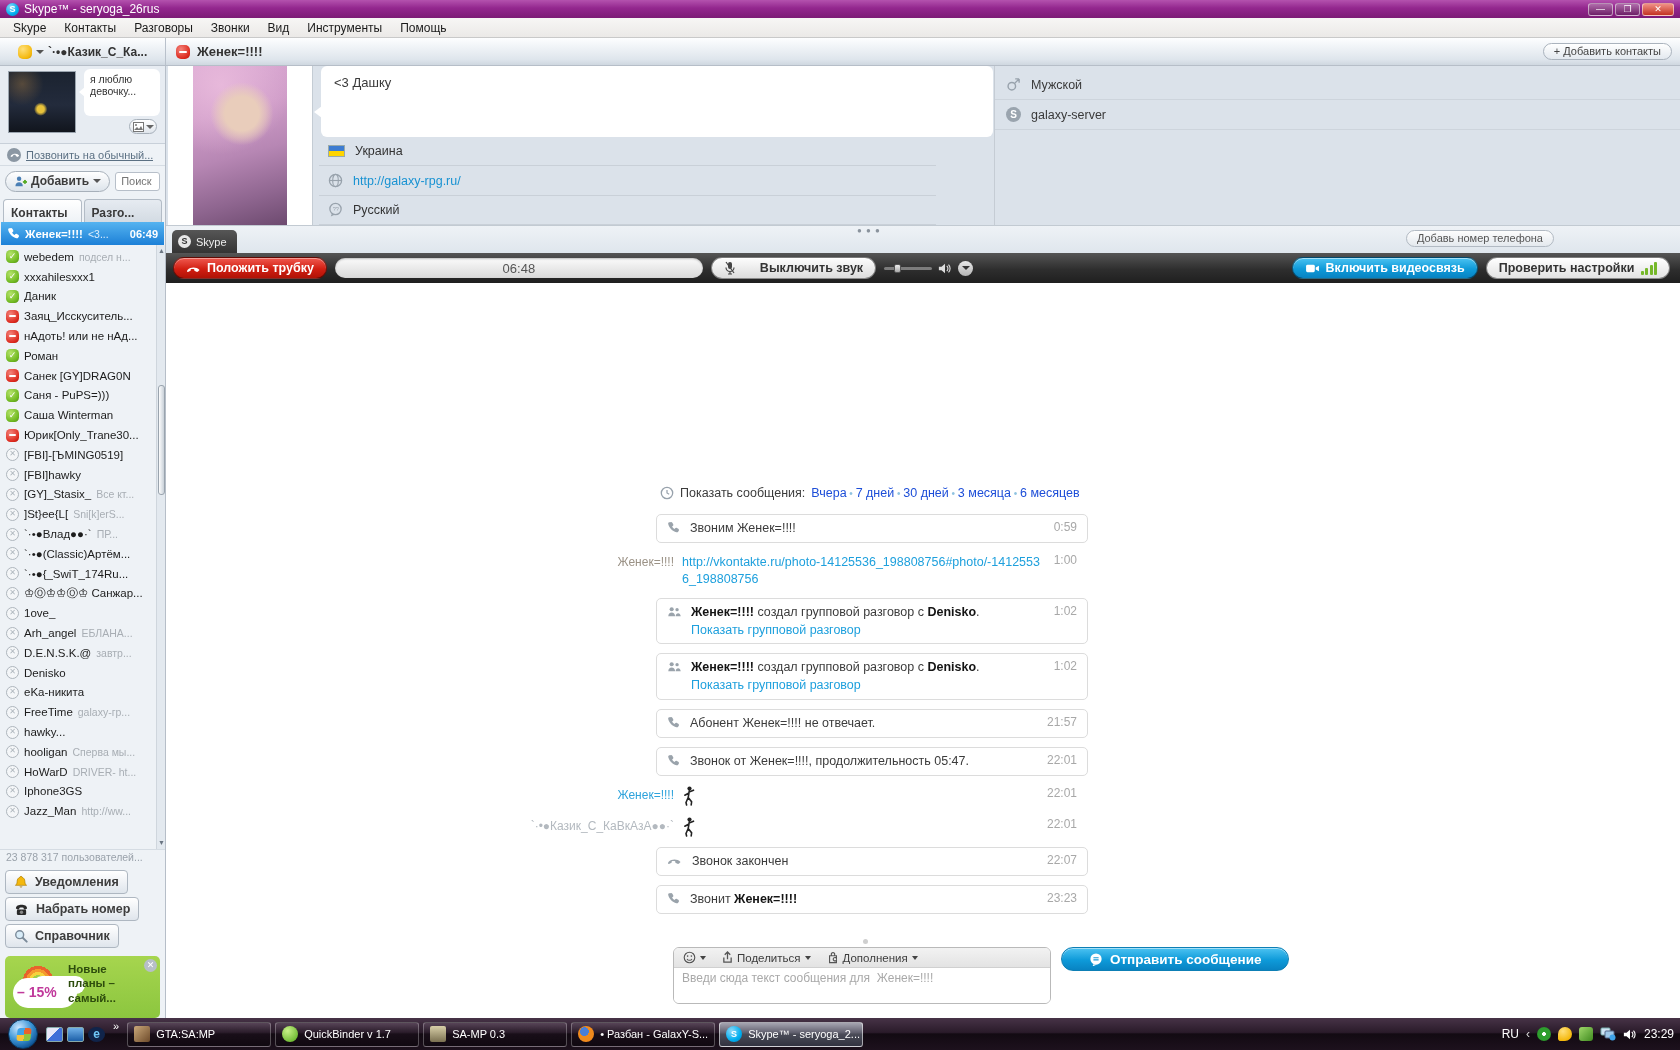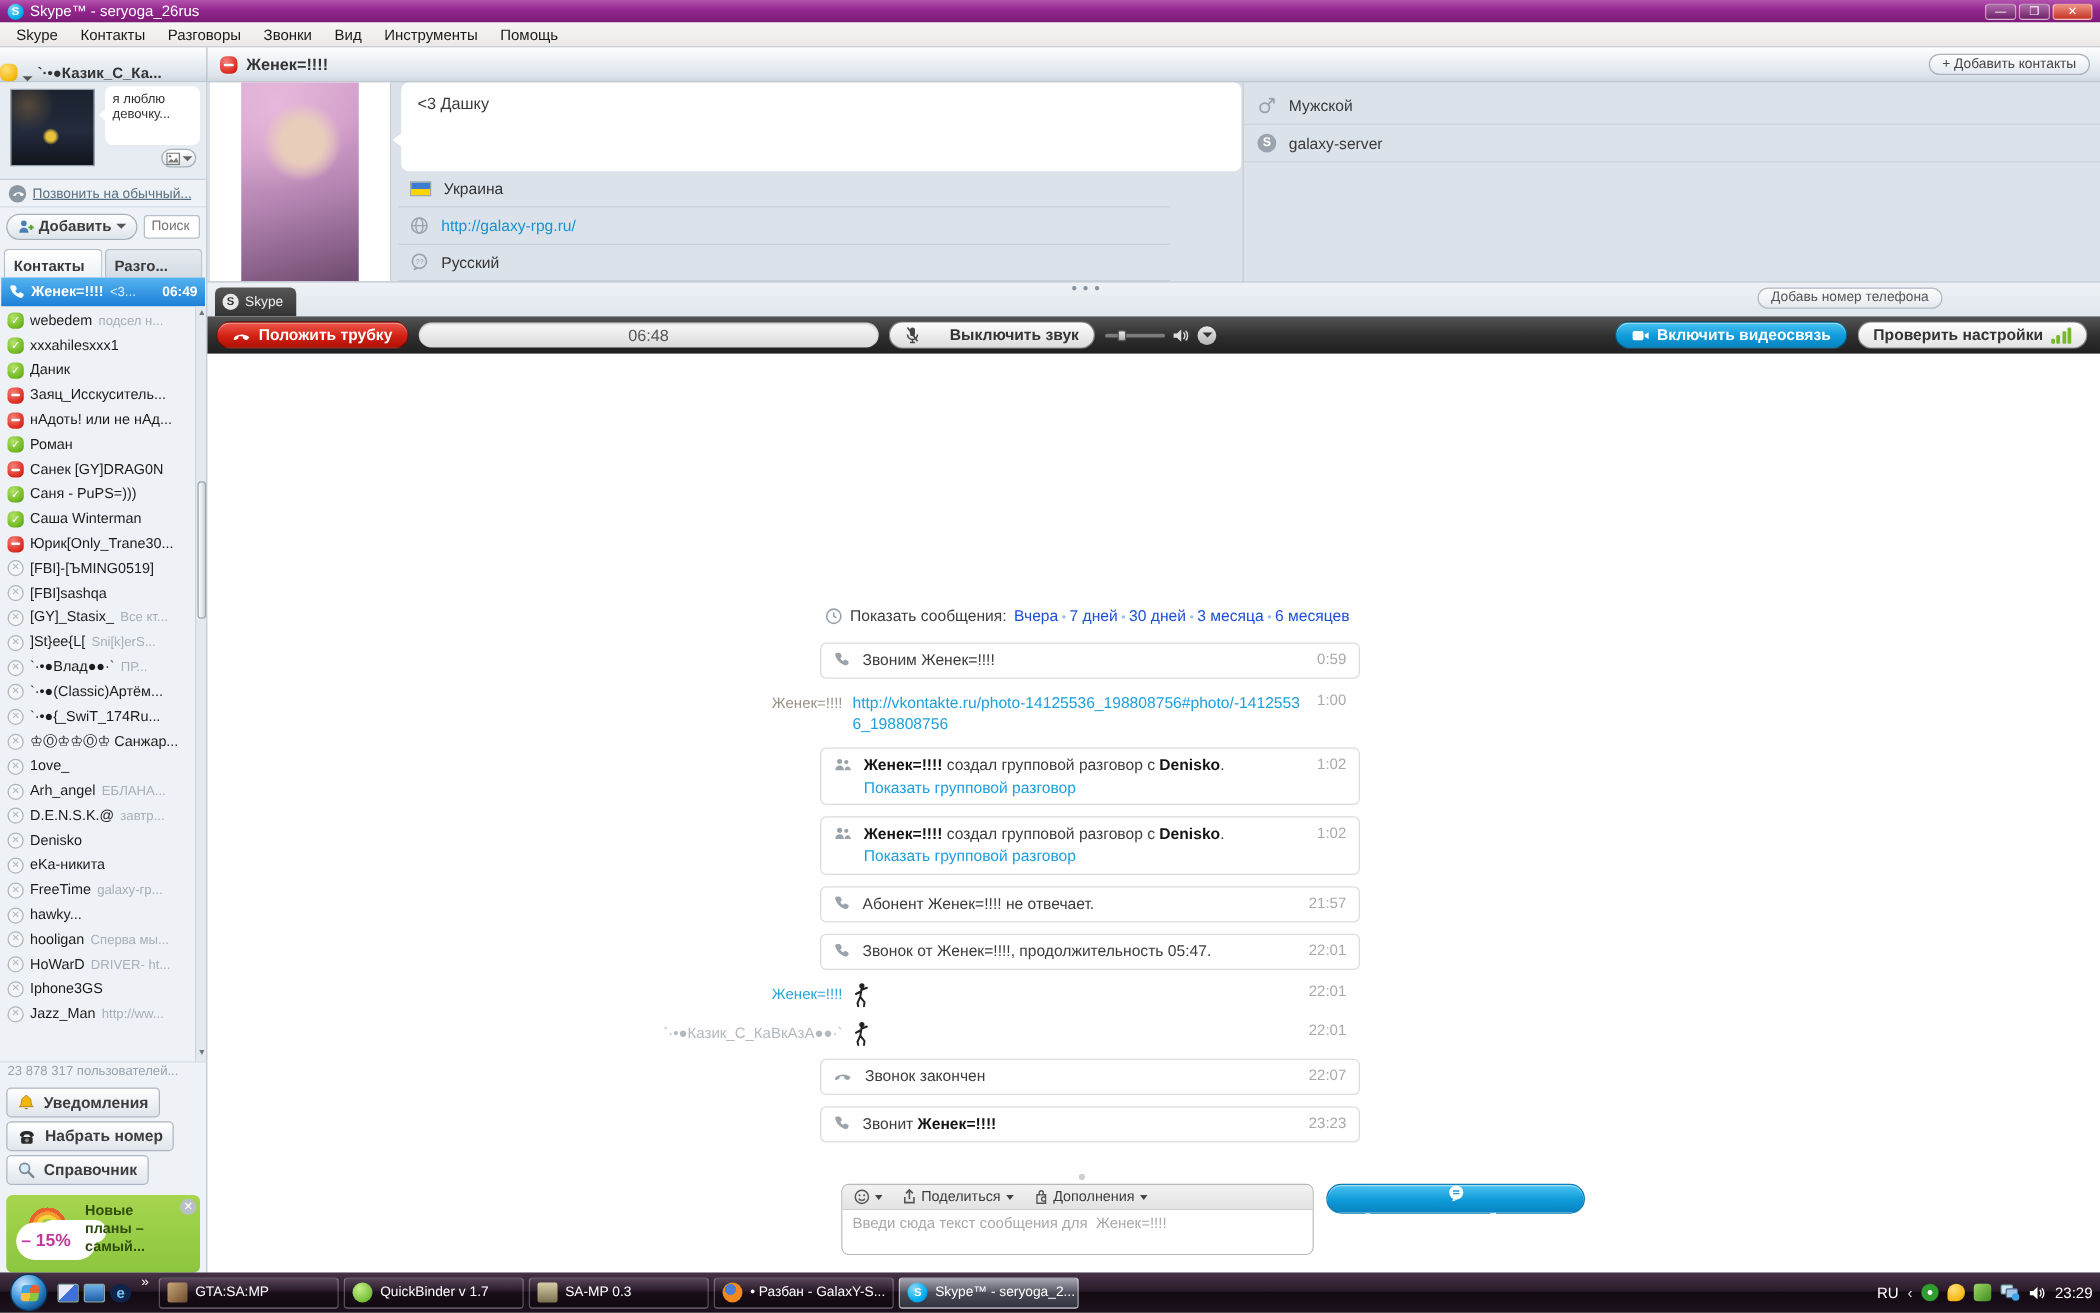--- a/index.html
+++ b/index.html
@@ -14,21 +14,21 @@
   #win-controls { margin-left:auto; display:flex; gap:2px; }
   .wbtn { width:25px; height:13px; border-radius:3px; border:1px solid rgba(255,255,255,.5); background:linear-gradient(180deg,#b06cab,#6d2067); color:#fff; font-size:9px; line-height:11px; text-align:center; }
   .wbtn.close { background:linear-gradient(180deg,#f09086,#c33322); width:32px; }
 
   #menubar { position:absolute; top:18px; left:0; right:0; height:20px; background:linear-gradient(180deg,#f7f6f5,#ebe9e7); border-bottom:1px solid #c9c9c9; display:flex; align-items:center; padding-left:4px; }
   .menu-item { font-size:12px; color:#1a1a1a; padding:2px 9px; }
 
   
   #headerstrip { position:absolute; top:38px; left:0; right:0; height:28px;
     background:linear-gradient(180deg,#fdfeff,#dee5ec 80%,#cfd7e0); border-bottom:1px solid #b6bec8; display:flex; }
-  #self-header { width:166px; border-right:1px solid #b9c1cb; display:flex; align-items:flex-end; padding:0 0; gap:4px; }
+  #self-header { width:166px; border-right:1px solid #b9c1cb; display:flex; align-items:center; padding:0 18px; gap:4px; }
   #peer-header { flex:1; display:flex; align-items:center; padding:0 10px; gap:7px; position:relative; }
   .sttl { font-size:12px; font-weight:bold; color:#333; white-space:nowrap; overflow:hidden; }
   .blob { width:14px; height:14px; border-radius:5px; flex:none; }
   .blob.away { background:radial-gradient(circle at 35% 30%,#ffe07a,#f4b80d 70%,#c98f00); }
   .blob.dnd  { background:radial-gradient(circle at 35% 30%,#f4827a,#dc2a1e 70%,#a81207); position:relative; }
   .blob.dnd::after { content:""; position:absolute; left:3px; right:3px; top:6px; height:2.5px; background:#fff; border-radius:1px; }
   .caret-down { width:0; height:0; border-left:4px solid transparent; border-right:4px solid transparent; border-top:4px solid #555; }
   #add-contacts-btn { position:absolute; right:8px; top:5px; height:17px; border-radius:9px; border:1px solid #aab3bd; background:linear-gradient(180deg,#fff,#e3e9ef); font-size:11px; color:#444; padding:0 10px; line-height:15px; }
 
   
@@ -138,21 +138,21 @@
   .msg.bare .author.gray { color:#b3b9bf; }
   .msg.bare .author.plain { color:#9b9286; }
   .msg.bare .msg-body { word-break:break-all; }
   #composer-handle { position:absolute; left:697px; bottom:74px; width:5px; height:5px; border-radius:50%; background:#cfcfcf; }
   #composer { position:absolute; left:507px; bottom:14px; width:378px; height:57px; border:1px solid #b9b9b9; border-radius:6px; background:#fff; overflow:hidden; }
   #composer-toolbar { height:20px; background:linear-gradient(180deg,#f2f2f2,#e3e3e3); border-bottom:1px solid #d0d0d0; display:flex; align-items:center; gap:16px; padding:0 9px; font-size:11.5px; color:#3c3c3c; }
   .ct-item { display:flex; align-items:center; gap:4px; }
   .ct-caret { width:0; height:0; border-left:3.5px solid transparent; border-right:3.5px solid transparent; border-top:4px solid #444; }
   #composer textarea { width:100%; height:36px; border:none; resize:none; outline:none; font-family:"Liberation Sans",sans-serif; font-size:12px; color:#444; padding:3px 8px; }
   #composer textarea::placeholder { color:#a9a9a9; }
-  #send-btn { position:absolute; left:895px; bottom:47px; height:24px; border-radius:12px; border:1px solid #0d7fb5; background:linear-gradient(180deg,#4cc3f2,#0e9ad9 55%,#0883c2); color:#fff; font-size:13.5px; font-weight:bold; display:flex; align-items:center; gap:7px; padding:0 27px; box-shadow:inset 0 1px 0 rgba(255,255,255,.5);flex-direction:column; }
+  #send-btn { position:absolute; left:895px; bottom:47px; height:24px; border-radius:12px; border:1px solid #0d7fb5; background:linear-gradient(180deg,#4cc3f2,#0e9ad9 55%,#0883c2); color:#fff; font-size:13.5px; font-weight:bold; display:flex; align-items:center; gap:7px; padding:0 27px; box-shadow:inset 0 1px 0 rgba(255,255,255,.5); }
 
   
   #taskbar { position:absolute; left:0; right:0; bottom:0; height:32px; background:linear-gradient(180deg,#473347 0%,#2a1b2a 45%,#120a12 50%,#1d111d 100%); display:flex; align-items:center; padding:0 6px; gap:4px; }
   #start-orb { width:30px; height:30px; border-radius:50%; margin:0 4px 0 2px; flex:none;
      background:radial-gradient(circle at 35% 28%, #cfe8ff, #3f97d8 45%, #0a4f8f 80%, #063057); border:1px solid #0a3a64; position:relative; }
   #start-flag { position:absolute; left:8px; top:8px; width:14px; height:13px; border-radius:3px; transform:skewY(-6deg);
      background:conic-gradient(#e8632c 0 90deg, #8cc63f 0 180deg, #f6c23c 0 270deg, #3fa3e8 0 360deg); transform:rotate(0deg) skewX(-6deg); }
   .ql-ic { width:17px; height:15px; border-radius:2px; flex:none; }
   #ql1 { background:linear-gradient(135deg,#e8e8f8 45%,#3f6fd8 45%); border:1px solid #8aa; }
   #ql2 { background:linear-gradient(180deg,#6fb0e8,#1c5fa8); border:1px solid #8aa; }
@@ -313,21 +313,21 @@
         <div class="c-row">
           <span class="st st-dnd"></span>
           <span class="c-name">Юрик[Only_Trane30...</span>
         </div>
         <div class="c-row">
           <span class="st st-offline"></span>
           <span class="c-name">[FBI]-[ЪMING0519]</span>
         </div>
         <div class="c-row">
           <span class="st st-offline"></span>
-          <span class="c-name">[FBI]sashqa</span>
+          <span class="c-name">[FBI]hawky</span>
         </div>
         <div class="c-row">
           <span class="st st-offline"></span>
           <span class="c-name">[GY]_Stasix_</span>
           <span class="c-note">Все кт...</span>
         </div>
         <div class="c-row">
           <span class="st st-offline"></span>
           <span class="c-name">]St}ee{L[</span>
           <span class="c-note">Sni[k]erS...</span>

